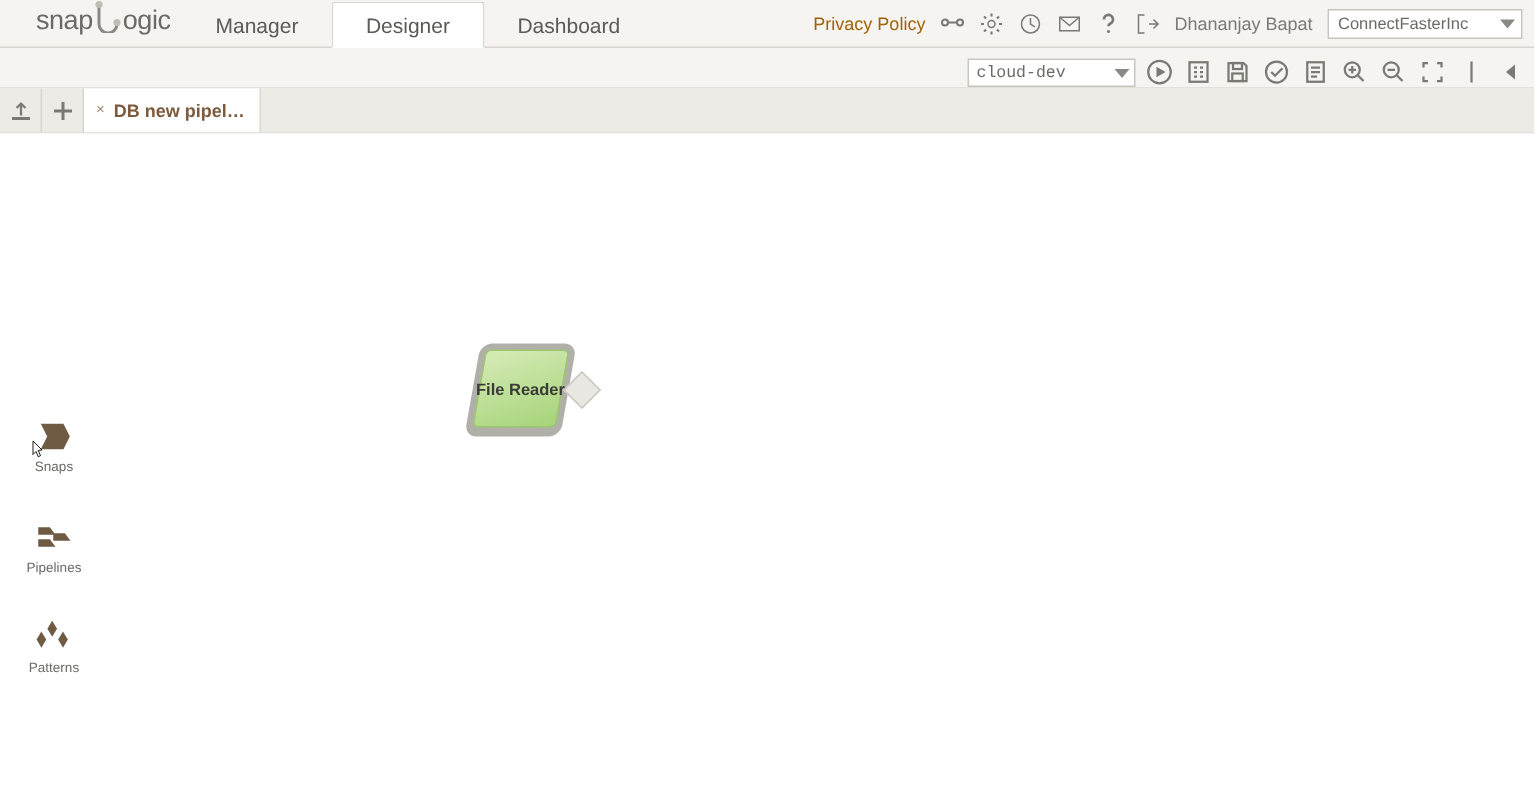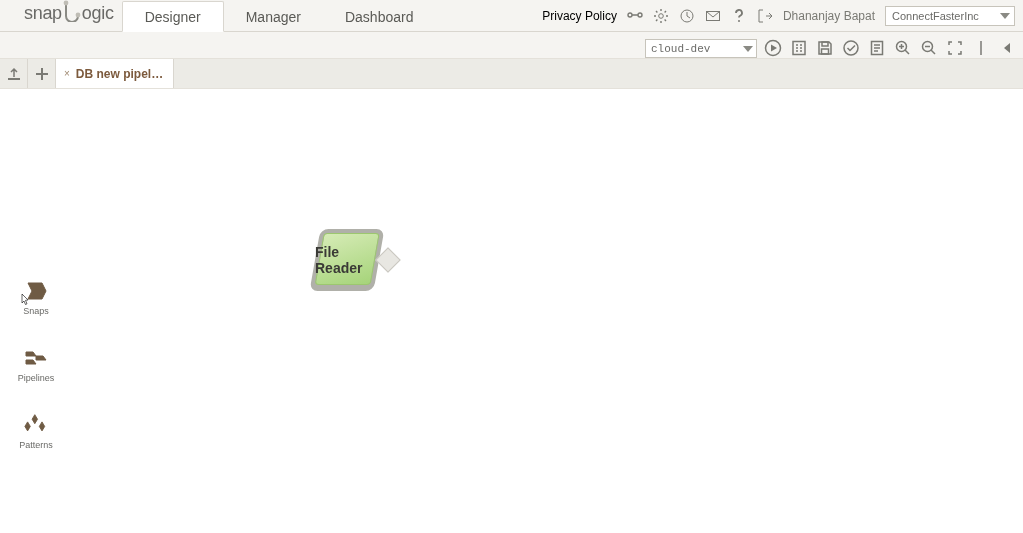--- a/index.html
+++ b/index.html
@@ -42,21 +42,21 @@
     border-radius: 2px 2px 0 0;
   }
   .header-right {
     margin-left: auto;
     display: flex;
     align-items: center;
     gap: 10px;
     padding: 0 8px 5px 0;
     color: #7a7a74;
   }
-  .header-right .link { font-size: 12px; color: #000000; cursor: pointer; }
+  .header-right .link { font-size: 12px; color: #a16207; cursor: pointer; }
   .hicon { width:16px; height:16px; display:flex; align-items:center; justify-content:center; cursor:pointer; }
   .hicon svg { width:16px; height:16px; fill:#7a7a74; stroke:#7a7a74; }
   .username { font-size: 12px; color: #7a7a74; }
   .org-select {
     display:flex; align-items:center; justify-content:space-between;
     width: 130px; height:20px;
     border:1px solid #c7c4bb;
     font-size:11px; color:#6a6a67;
     padding:0 4px 0 6px;
     background:#fff;
@@ -133,21 +133,21 @@
   .snap-inner {
     position:absolute; left:4px; top:4px;
     width:56px; height:52px;
     background: linear-gradient(160deg,#d6ebb6,#a6d47a);
     border:1px solid #9cc76f;
     border-radius:4px;
   }
   .snap-label {
     position:absolute; left:0; top:0; width:64px; height:62px;
     display:flex; align-items:center; justify-content:center;
-    font-size:14px; font-weight:bold; color:#3a3a36;
+    font-size:11px; font-weight:bold; color:#3a3a36;
     z-index:2;
     transform: skewX(0deg);
   }
   .snap-out {
     position:absolute; right:-2px; top:22px;
     width:18px; height:18px;
     background:#e8e7e2; border:1px solid #c9c7c0;
     transform: rotate(45deg);
   }
 
@@ -179,22 +179,22 @@
       <svg width="20" height="22" viewBox="0 0 20 22">
           <path d="M4 2 v14 a6 6 0 0 0 12 0" fill="none" stroke="#8a8a84" stroke-width="2"></path>
           <circle cx="4" cy="3" r="2.4" fill="#bfbdb5"></circle>
           <circle cx="16" cy="15" r="2.4" fill="#bfbdb5"></circle>
         </svg>
     </span>
     <span class="ogic">ogic</span>
   </div>
 
   <div class="tabs">
+    <div class="tab">Manager</div>
     <div class="tab active">Designer</div>
-    <div class="tab">Manager</div>
     <div class="tab">Dashboard</div>
   </div>
 
   <div class="header-right">
     <span class="link">Privacy Policy</span>
     <span class="hicon">
         <svg viewBox="0 0 16 16">
           <path d="M3 5a2 2 0 1 0 0 4 2 2 0 0 0 0-4zm10 0a2 2 0 1 0 0 4 2 2 0 0 0 0-4zM5 7h6" stroke-width="1.4" fill="none"></path>
         </svg>
       </span>

